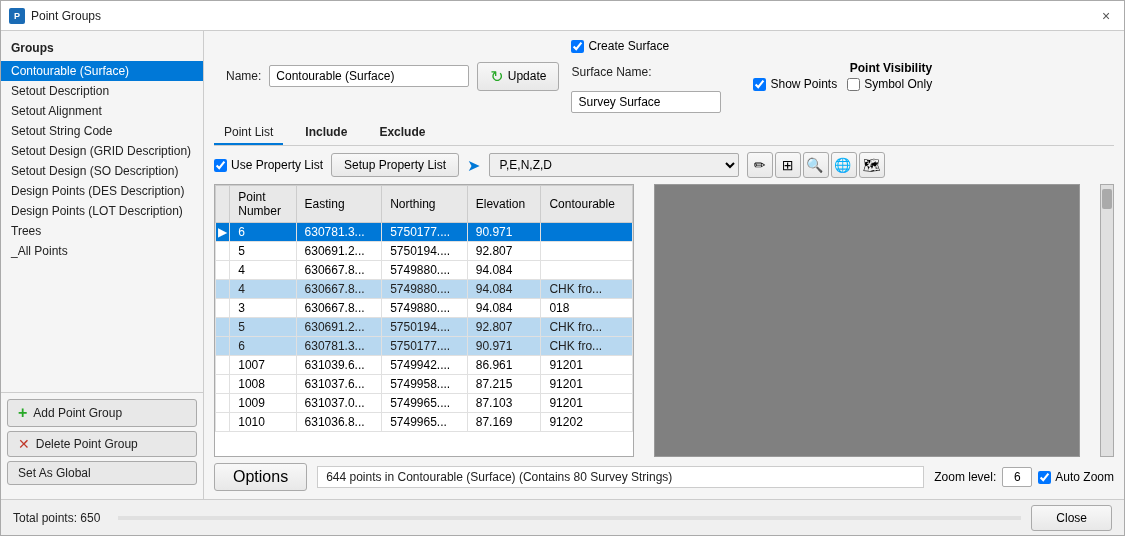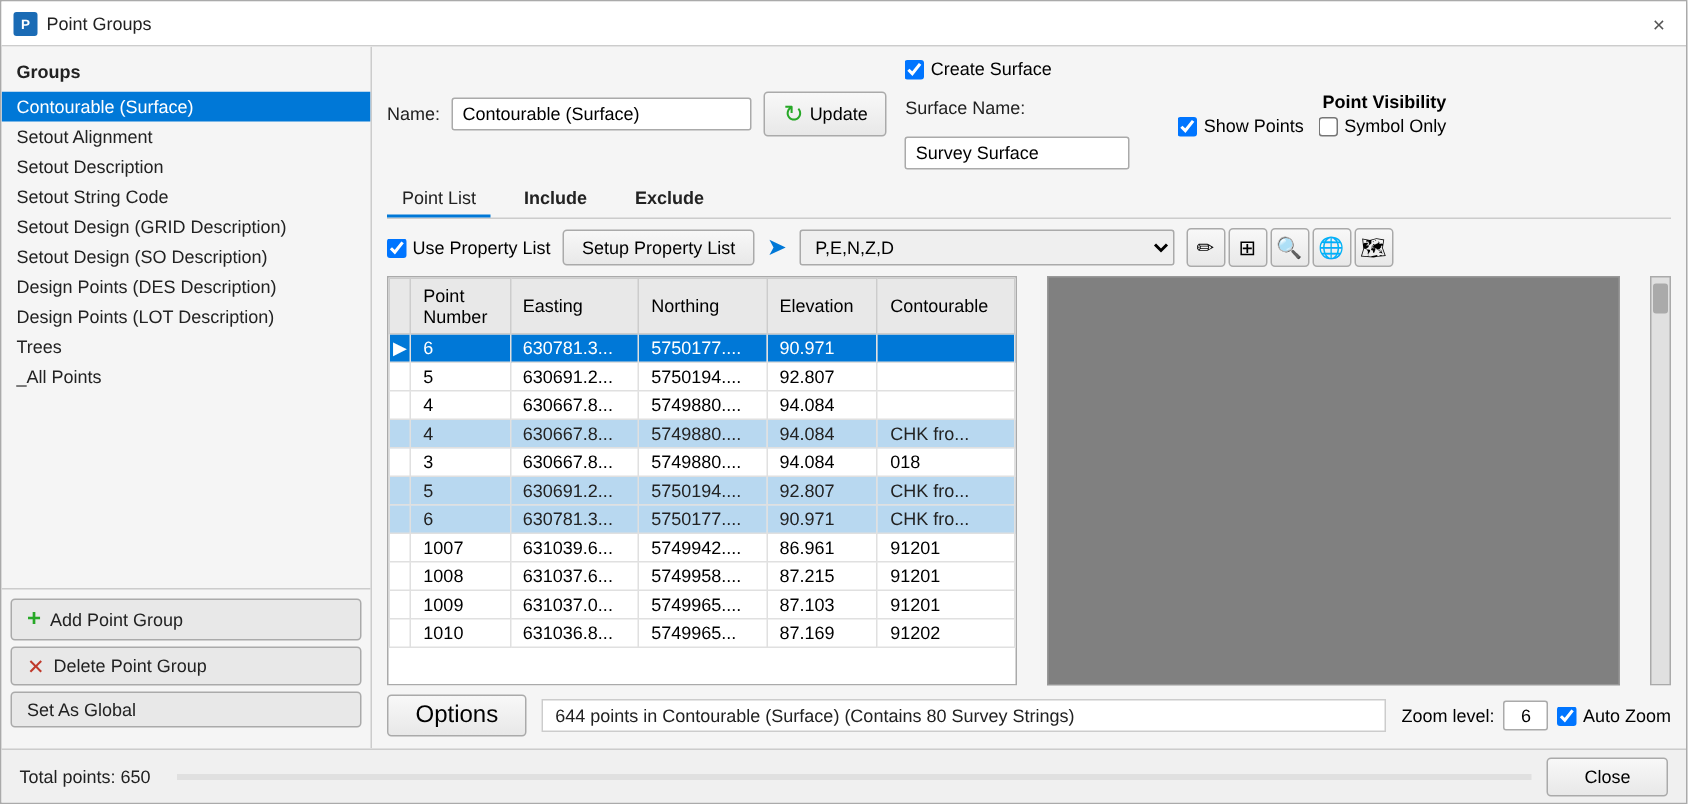--- a/index.html
+++ b/index.html
@@ -62,21 +62,21 @@
       color: #555;
       border: none;
       background: none;
     }
     .main-content {
       display: flex;
       flex: 1;
       overflow: hidden;
     }
     .sidebar {
-      width: 247px;
+      width: 203px;
       background: #f5f5f5;
       border-right: 1px solid #ccc;
       display: flex;
       flex-direction: column;
       padding: 8px 0;
     }
     .sidebar-title {
       font-size: 12px;
       font-weight: bold;
       padding: 2px 10px 6px;
@@ -131,21 +131,21 @@
       align-items: center;
       gap: 12px;
       margin-bottom: 8px;
       flex-wrap: wrap;
     }
     .name-row {
       display: flex;
       align-items: center;
       gap: 8px;
     }
-    .name-label { font-size: 12px; color: #222; }
+    .name-label { font-size: 12px; color: #222; margin-left: 12px; }
     .name-input {
       width: 200px;
       padding: 3px 6px;
       border: 1px solid #aaa;
       border-radius: 2px;
       font-size: 12px;
     }
     .update-btn {
       display: flex;
       align-items: center;
@@ -362,22 +362,22 @@
     <button class="close-btn">×</button>
   </div>
 
   <div class="main-content">
 
     <div class="sidebar">
       <div class="sidebar-title">Groups</div>
       <div class="sidebar-list">
 
       <div class="sidebar-item selected">Contourable (Surface)</div>
+          <div class="sidebar-item">Setout Description</div>
           <div class="sidebar-item">Setout Alignment</div>
-          <div class="sidebar-item">Setout Description</div>
           <div class="sidebar-item">Setout String Code</div>
           <div class="sidebar-item">Setout Design (GRID Description)</div>
           <div class="sidebar-item">Setout Design (SO Description)</div>
           <div class="sidebar-item">Design Points (DES Description)</div>
           <div class="sidebar-item">Design Points (LOT Description)</div>
           <div class="sidebar-item">Trees</div>
           <div class="sidebar-item">_All Points</div>
         </div>
       <div class="sidebar-actions">
         <button class="sidebar-btn">

